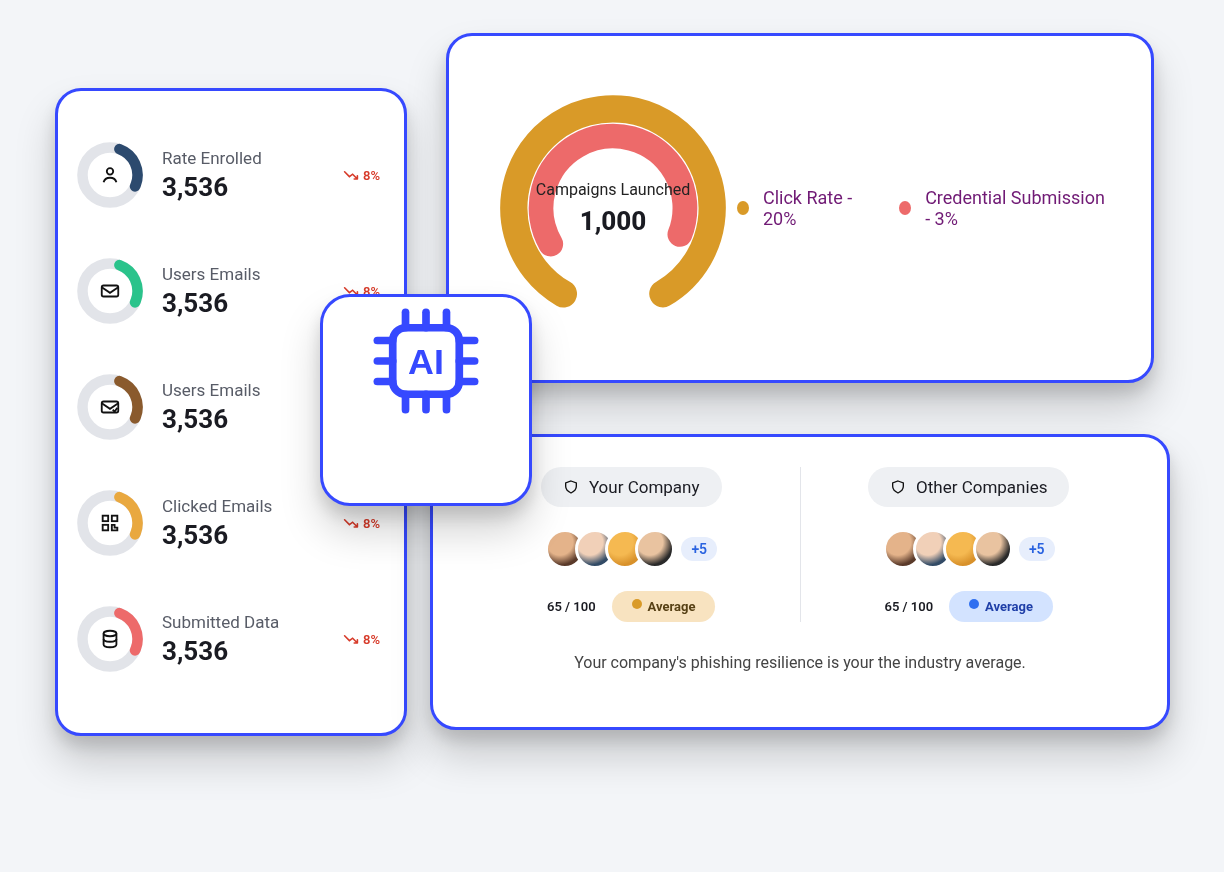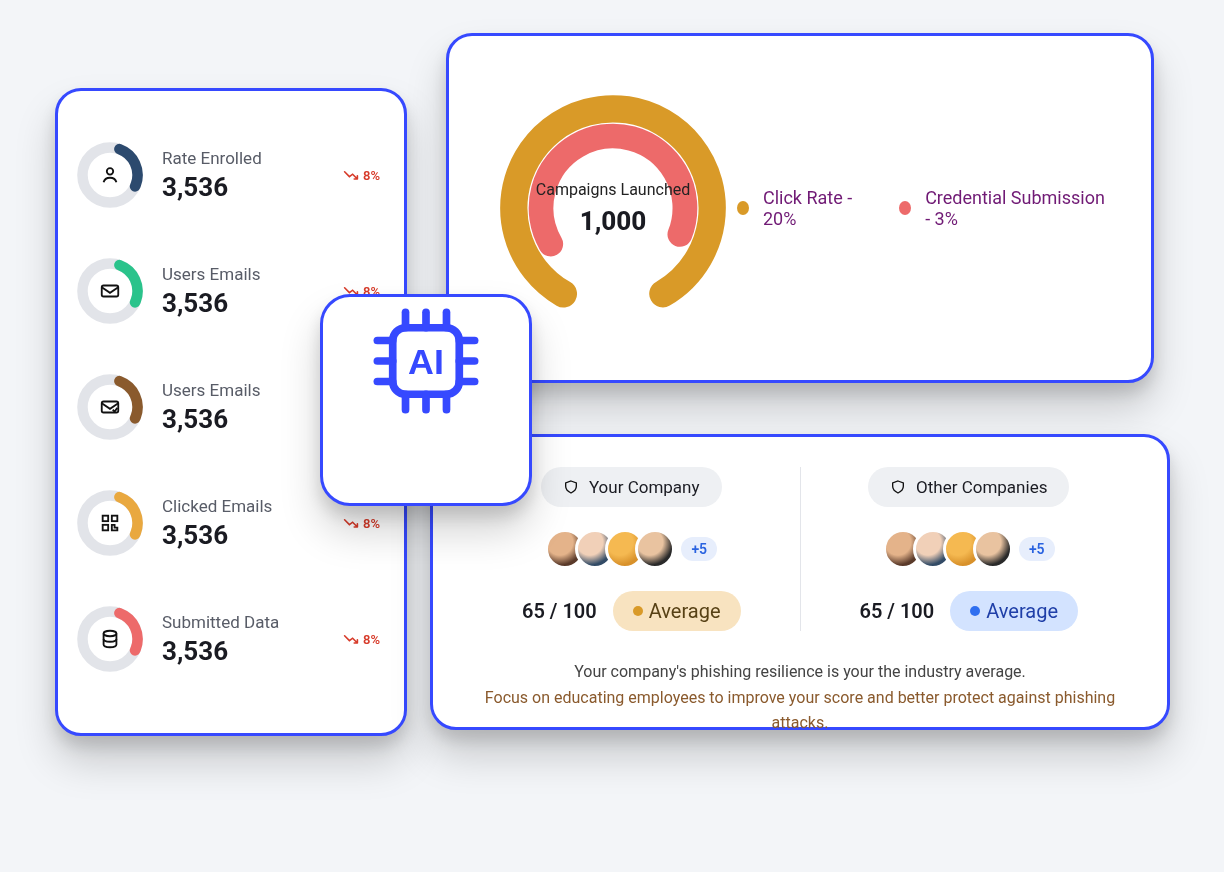--- a/index.html
+++ b/index.html
@@ -109,23 +109,23 @@
   .avatar{width:34px;height:34px;border-radius:50%;border:3px solid #fff;margin-left:-10px;}
   .avatar:first-child{margin-left:0;}
   .avatar.p1{background:radial-gradient(circle at 35% 30%, #e4b38a 40%, #5a3a2a 70%);}
   .avatar.p2{background:radial-gradient(circle at 35% 30%, #f1d0b8 40%, #324b66 70%);}
   .avatar.p3{background:radial-gradient(circle at 35% 30%, #f5b951 40%, #d8912b 70%);}
   .avatar.p4{background:radial-gradient(circle at 35% 30%, #e9c3a0 40%, #2a2a2a 70%);}
   .more-pill{
     font-size:14px;color:#2a63e0;font-weight:600;
     background:#e7eefc;padding:4px 10px;border-radius:999px;margin-left:6px;
   }
-  .score-line{display:flex;align-items:center;gap:16px;font-size:20px;font-weight:600;}
+  .score-line{display:flex;align-items:center;gap:16px;font-size:13px;font-weight:600;}
   .score-line .status{
-    padding:8px 20px;border-radius:999px;font-weight:400;display:flex;align-items:center;gap:6px;
+    padding:8px 20px;border-radius:999px;font-weight:700;display:flex;align-items:flex-start;gap:6px;
   }
   .status .sdot{width:10px;height:10px;border-radius:50%;}
   .status.warn{background:var(--gold-soft);color:#574115;}
   .status.warn .sdot{background:var(--gold);}
   .status.ok{background:var(--blue-soft);color:#1f3fa8;}
   .status.ok .sdot{background:#2f6ff0;}
   .summary{
     margin-top:28px;text-align:center;font-size:16px;line-height:1.6;color:#444;
   }
   .summary .emph{color:#8a5a2d;}
@@ -340,21 +340,20 @@
           <span>65 / 100</span>
           <span class="status ok">
             <span class="sdot"></span>
             <span>Average</span>
           </span>
         </div>
       </div>
     </div>
     <div class="summary">
       <div>Your company's phishing resilience is your the industry average.</div>
-      <div class="emph">Focus on educating employees to improve your score and better protect against phishing attacks.</div>
     </div>
   </div>
 
   <div class="card aicard">
     <svg viewBox="0 0 100 100">
       <rect x="24" y="24" width="52" height="52" rx="10" fill="none" stroke="#3649ff" stroke-width="6"></rect>
 
       <g stroke="#3649ff" stroke-width="6" stroke-linecap="round">
         <line x1="34" y1="24" x2="34" y2="12"></line>
           <line x1="50" y1="24" x2="50" y2="12"></line>

